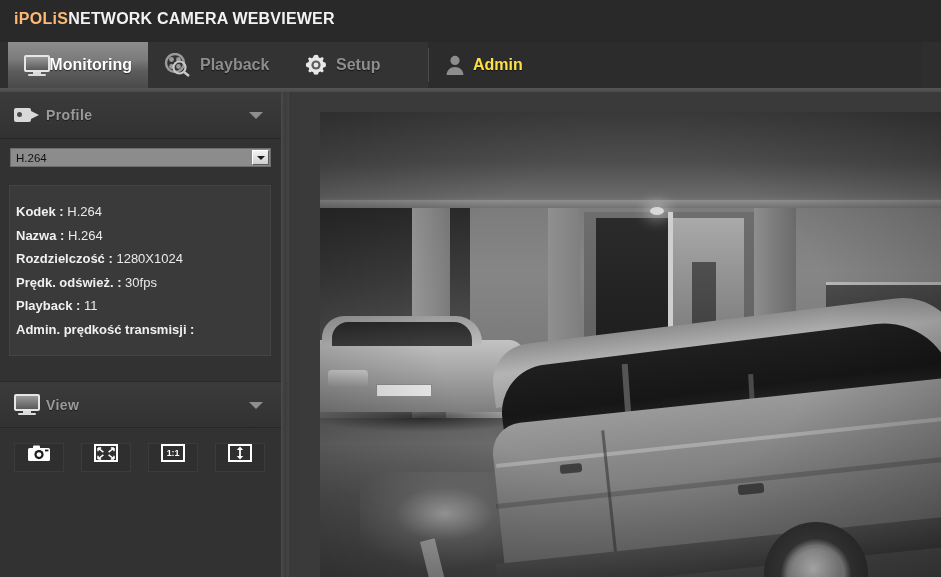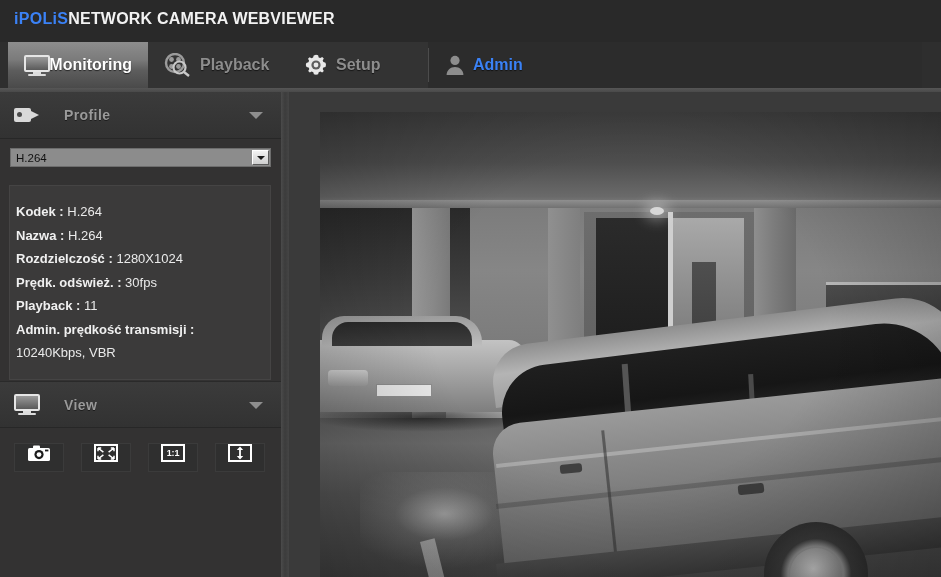--- a/index.html
+++ b/index.html
@@ -14,21 +14,21 @@
   
   .titlebar {
     position: absolute; left: 0; top: 0; width: 941px; height: 42px;
     background: #292929;
   }
   .logo-wrap {
     position: absolute; left: 14px; top: 10px;
     font-size: 16px; font-weight: bold; letter-spacing: .2px;
     white-space: nowrap;
   }
-  .logo-ipolis { color: #3b82f6; font-weight: bold; letter-spacing: .3px; }
+  .logo-ipolis { color: #fdba74; font-weight: bold; letter-spacing: .3px; }
   .logo-rest { color: #f2f2f2; font-weight: bold; letter-spacing: .2px; }
 
   
   .tabbar {
     position: absolute; left: 8px; top: 42px; width: 914px; height: 46px;
     background: #2c2c2c;
   }
   .tab {
     position: absolute; top: 0; height: 46px;
     display: flex; align-items: center; gap: 8px;
@@ -79,21 +79,21 @@
     background: linear-gradient(to right,#4b4b4b,#3c3c3c,#454545);
   }
   .panel-head {
     position: relative; height: 47px; width: 281px;
     background: linear-gradient(to bottom,#3b3b3b,#323232);
     border-bottom: 1px solid #272727;
     display: flex; align-items: center;
   }
   .panel-head .ph-icon { margin-left: 14px; width: 26px; height: 21px; position: relative; }
   .panel-head .ph-title {
-    margin-left: 24px; color: #9a9a9a; font-size: 14px; font-weight: bold;
+    margin-left: 6px; color: #9a9a9a; font-size: 14px; font-weight: bold;
     letter-spacing: .4px; text-shadow: 0 1px 0 #1d1d1d;
   }
   .chev {
     position: absolute; right: 18px; top: 20px;
     width: 0; height: 0;
     border-left: 7px solid transparent; border-right: 7px solid transparent;
     border-top: 7px solid #8e8e8e;
   }
 
   
@@ -421,21 +421,21 @@
 
     <div class="tab-sep" style="left:420px;"></div>
 
     <div class="tab plain" style="left:421px; width:140px; background:#2c2c2c;">
       <span class="ico ico-user">
         <svg width="20" height="22" viewBox="0 0 20 22">
           <circle cx="10" cy="6.4" r="4.6" fill="#8d8d8d"></circle>
           <path fill="#8d8d8d" d="M1.6 21c0-4.9 3.8-8.1 8.4-8.1s8.4 3.2 8.4 8.1z"></path>
         </svg>
       </span>
-      <span class="tab-label" style="color:#3b82f6;">Admin</span>
+      <span class="tab-label" style="color:#fde047;">Admin</span>
     </div>
   </div>
 
   <div class="divider-under-tabs"></div>
 
   <div class="sidebar">
 
     <div class="panel-head">
       <span class="ph-icon ico-cam">
         <span class="body"></span>
@@ -473,23 +473,20 @@
           <b>Prędk. odśwież. :</b>
           <span class="v">30fps</span>
         </div>
         <div class="info-line">
           <b>Playback :</b>
           <span class="v">11</span>
         </div>
         <div class="info-line">
           <b>Admin. prędkość transmisji :</b>
         </div>
-        <div class="info-line">
-          <span class="v">10240Kbps, VBR</span>
-        </div>
       </div>
     </div>
 
     <div class="panel-head" style="border-top:1px solid #2a2a2a;">
       <span class="ph-icon ico-monitor">
         <span class="scr"></span>
           <span class="stand"></span>
           <span class="base"></span>
       </span>
       <span class="ph-title">View</span>

